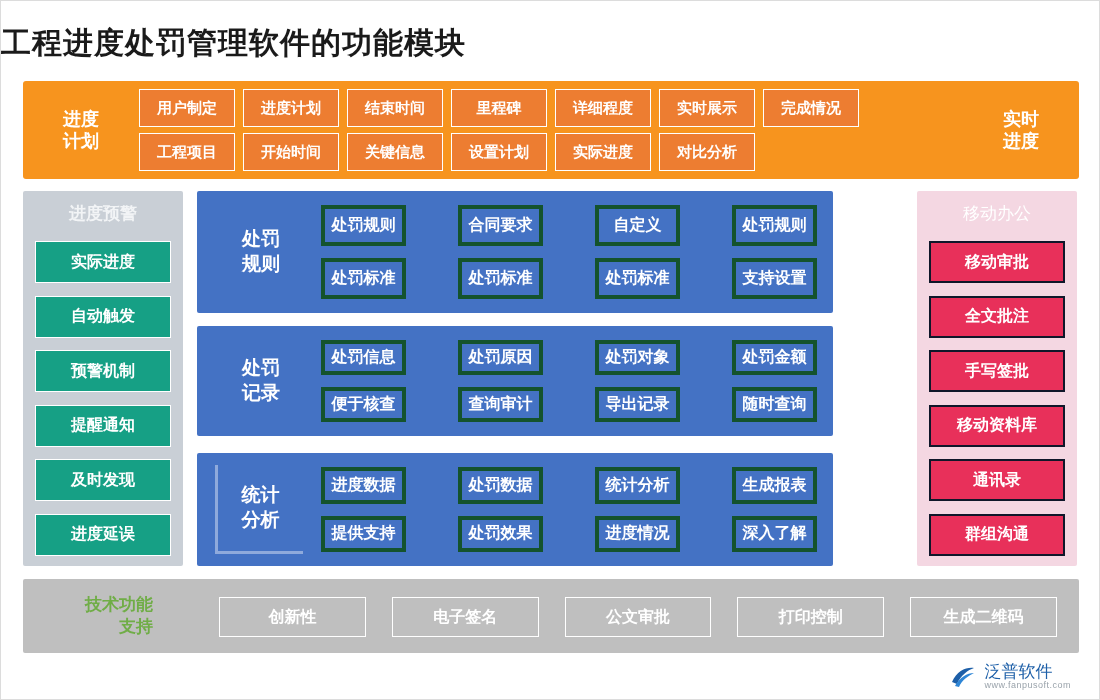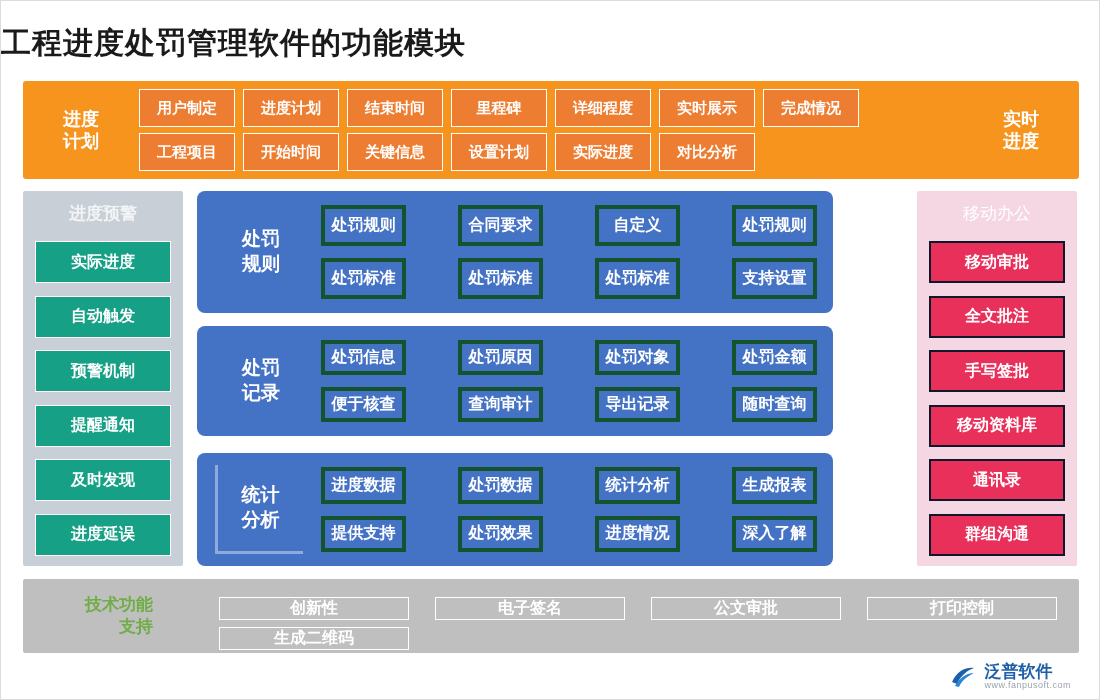--- a/index.html
+++ b/index.html
@@ -78,21 +78,21 @@
     border:1px solid #ffffff;
     color:#ffffff;font-size:16px;font-weight:bold;
     display:flex;align-items:center;justify-content:center;
     box-sizing:border-box;
   }
 
   
   .blue-block{
     position:absolute;left:196px;width:636px;
     background:#4472c4;
-    border-radius:8px;
+    border-radius:2px;
   }
   #blk0{top:190px;height:122px;}
   #blk1{top:325px;height:110px;}
   #blk2{top:452px;height:113px;}
 
   .blk-label{
     position:absolute;left:18px;top:0;width:92px;height:100%;
     display:flex;align-items:center;justify-content:center;
     color:#ffffff;font-size:19px;font-weight:bold;
     text-align:center;line-height:1.3;
@@ -149,41 +149,41 @@
     background:#bfbfbf;
     border-radius:2px;
   }
   .bottom-head{
     position:absolute;left:26px;top:0;width:140px;height:74px;
     display:flex;align-items:center;justify-content:center;
     color:#70ad47;font-size:17px;font-weight:bold;text-align:right;line-height:1.3;
   }
   .bottom-items{
     position:absolute;left:196px;top:18px;right:22px;height:40px;
-    display:grid;grid-template-columns:repeat(4,1fr);
-    gap:7px 26px;
+    display:grid;grid-template-columns:repeat(5,1fr);
+    gap:0 26px;
   }
   .gcell{
     background:#bfbfbf;
     border:1px solid #ffffff;
     color:#ffffff;font-size:16px;font-weight:bold;
     display:flex;align-items:center;justify-content:center;
     box-sizing:border-box;
   }
 
   
   .logo{
     position:absolute;right:28px;bottom:8px;
     display:flex;align-items:center;gap:7px;
   }
   .logo-mark{
     width:28px;height:28px;position:relative;flex:none;
   }
   .logo-text{line-height:1.05;}
-  .logo-name{font-size:17px;font-weight:bold;color:#1d5fa8;}
+  .logo-name{font-size:17px;font-weight:normal;color:#1d5fa8;}
   .logo-sub{font-size:9px;color:#9aa3ab;letter-spacing:.5px;}
 </style>
 </head>
 <body>
 
 <div class="page">
 
   <div class="title">工程进度处罚管理软件的功能模块</div>
 
   <div class="top-band">

